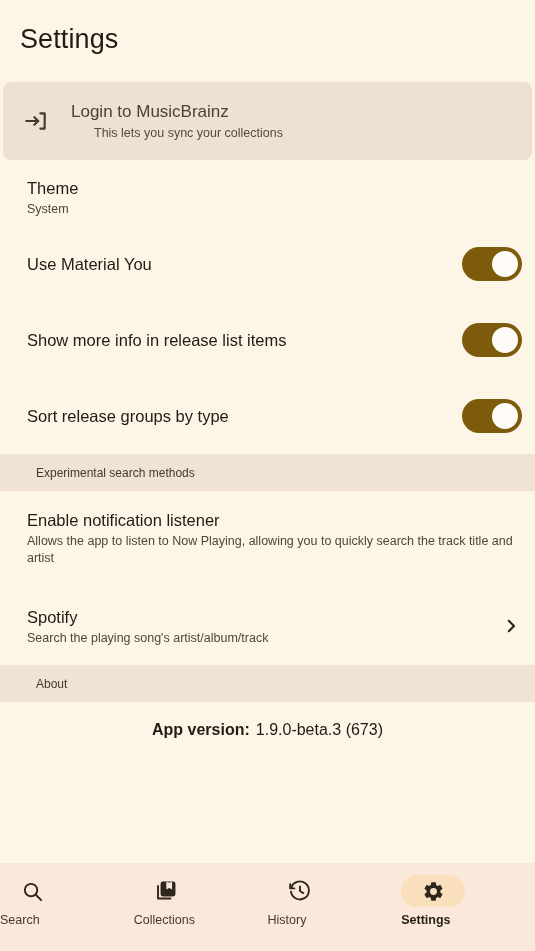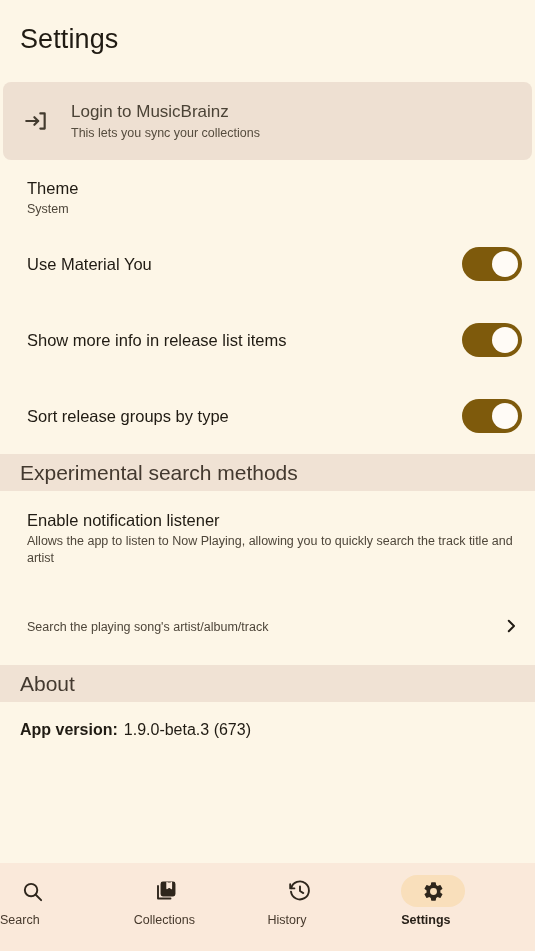--- a/index.html
+++ b/index.html
@@ -66,20 +66,21 @@
   .login-texts { display: flex; flex-direction: column; gap: 3px; }
   .login-title {
     font-size: 17px;
     color: #4b4336;
     line-height: 21px;
   }
   .login-sub {
     font-size: 12.5px;
     color: #554c3e;
     line-height: 16px;
+    margin-left: 23px;
   }
 
   
   .row {
     display: flex;
     align-items: center;
     padding: 0 20px;
     width: 100%;
     margin-left: 7px;
   }
@@ -139,34 +140,35 @@
     align-items: center;
     justify-content: center;
   }
 
   
   .section-head {
     background: #f0e2d4;
     height: 37px;
     display: flex;
     align-items: center;
-    padding: 0 20px;
-    font-size: 21px;
+    padding: 0 36px;
+    font-size: 12px;
     color: #43392f;
   }
 
   
   .version-line {
     font-size: 16px;
     color: #201b13;
     padding: 0 20px;
     display: flex;
     align-items: center;
     height: 56px;
     gap: 6px;
+    justify-content: center;
   }
   .version-label { font-weight: bold; }
   .version-value { font-weight: 400; }
 
   
   .bottom-nav {
     flex: 0 0 88px;
     height: 88px;
     background: #fae9da;
     display: flex;
@@ -260,20 +262,21 @@
 
     <div class="row row-notif">
       <div class="row-texts">
         <div class="row-title">Enable notification listener</div>
         <div class="row-sub">Allows the app to listen to Now Playing, allowing you to quickly search the track title and artist</div>
       </div>
     </div>
 
     <div class="row row-nav">
       <div class="row-texts">
+        <div class="row-title">Spotify</div>
         <div class="row-sub">Search the playing song's artist/album/track</div>
       </div>
       <span class="chevron">
         <svg width="18" height="18" viewBox="0 0 24 24" fill="none" stroke="currentColor" stroke-width="2.6" stroke-linecap="round" stroke-linejoin="round">
           <path d="M9 5l7 7-7 7"></path>
         </svg>
       </span>
     </div>
 
     <div class="section-head">About</div>

